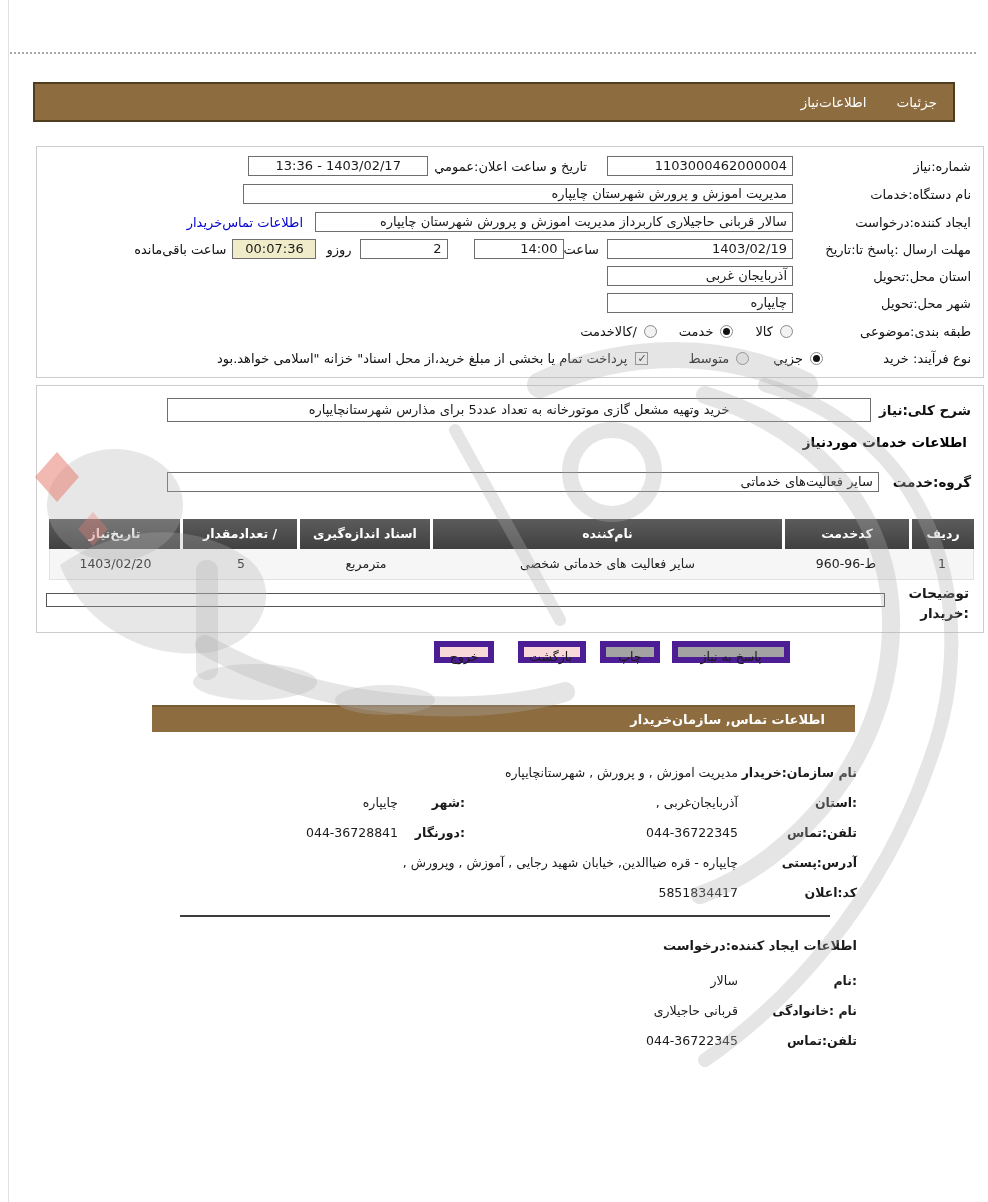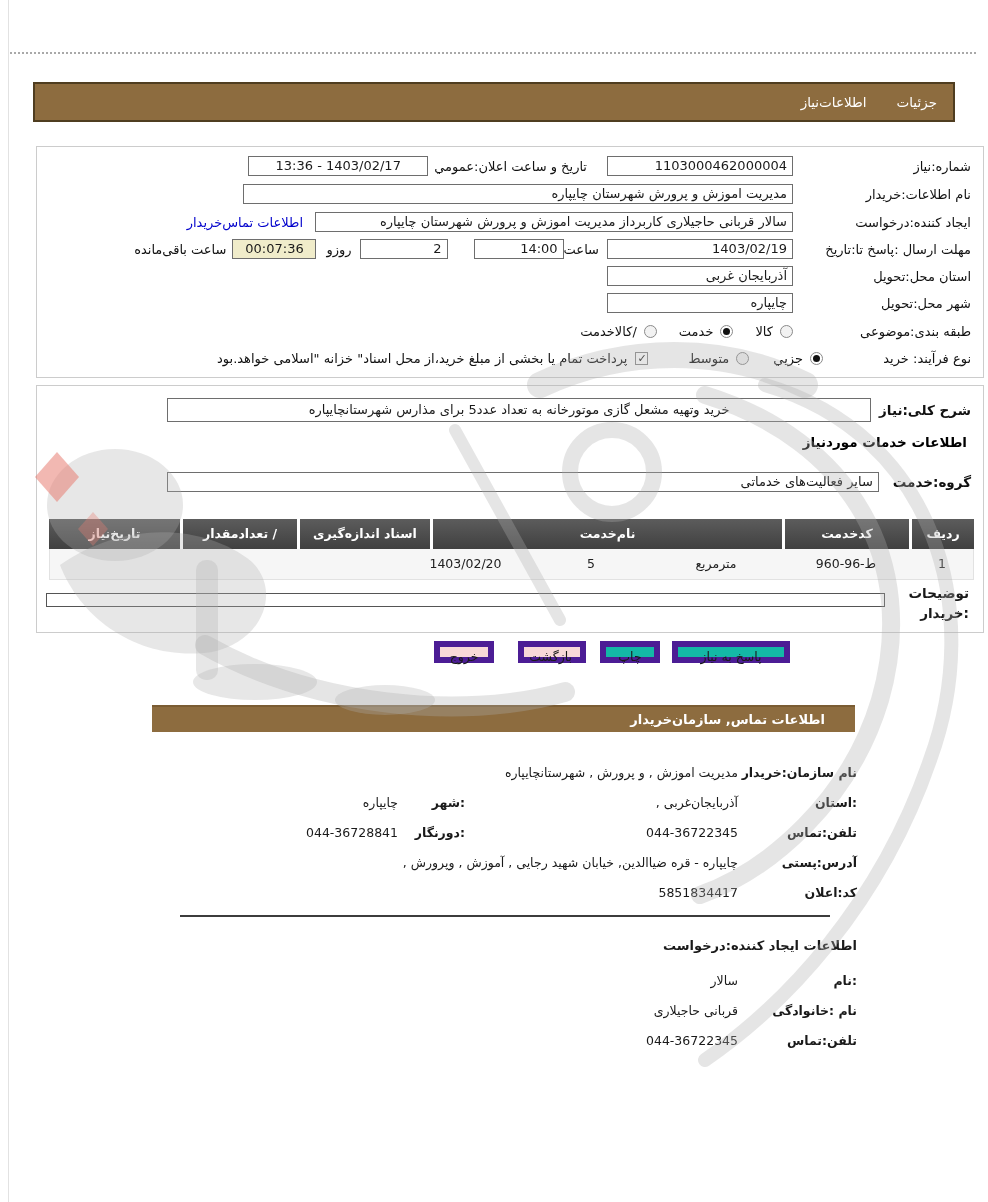--- a/index.html
+++ b/index.html
@@ -44,21 +44,21 @@
   .tbl-row { display:flex; gap:3px; background:#f6f6f6; border:1px solid #e2e2e2; border-top:none; }
   .tbl-row > div { height:30px; line-height:30px; text-align:center; font-size:12.5px; color:#222; }
   .c0{width:62px;} .c1{width:124px;} .c2{flex:1;} .c3{width:130px;} .c4{width:114px;} .c5{width:131px;}
 
   .notes-lbl { position:absolute; right:14px; top:198px; font-weight:bold; line-height:1.45; font-size:13.5px; }
   .notes-input { position:absolute; left:9px; right:98px; top:207px; height:14px; border:1px solid #555; background:#fff; }
 
   
   .btnrow { position:absolute; top:641px; right:198px; display:flex; align-items:center; }
   .btn { height:22px; line-height:20px; border:6px solid #4c1d95; text-align:center; font-size:12.5px; padding:0 8px; cursor:pointer; white-space:nowrap; }
-  .btn.green { background:#14b8a6; }
+  .btn.green { background:#a3a3a3; }
   .btn.pink { background:#f8d8d8; }
 
   
   .hdr2 { position:absolute; left:152px; width:703px; top:705px; height:27px; background:#8d6c3f; border-top:2px solid #7a5c33; color:#fff; font-weight:bold; font-size:13px; display:flex; align-items:center; padding-right:30px; }
   .abs { position:absolute; white-space:nowrap; font-size:12.5px; }
   .hr { position:absolute; top:915px; left:180px; width:650px; border-top:2px solid #3c3c3c; }
 
   .wm { position:absolute; inset:0; pointer-events:none; z-index:6; }
   .content { position:relative; z-index:2; }
 </style>
@@ -80,21 +80,21 @@
     <div class="panel panel1">
 
       <div class="frow" style="top:9px;">
         <span class="lbl">شماره:نیاز</span>
         <div class="ibox num" style="width:186px;">1103000462000004</div>
         <span class="lbl-sm" style="margin-right:20px;">تاریخ و ساعت اعلان:عمومي</span>
         <div class="ibox" style="width:180px; margin-right:6px; text-align:center;">1403/02/17 - 13:36</div>
       </div>
 
       <div class="frow" style="top:37px;">
-        <span class="lbl">نام اطلاعات:خریدار</span>
+        <span class="lbl">نام دستگاه:خدمات</span>
         <div class="ibox" style="width:550px; text-align:right;">مدیریت اموزش و پرورش شهرستان چایپاره</div>
       </div>
 
       <div class="frow" style="top:65px;">
         <span class="lbl">ایجاد کننده:درخواست</span>
         <div class="ibox" style="width:478px; text-align:right;">سالار قربانی حاجیلاری کاربرداز مدیریت اموزش و پرورش شهرستان چایپاره</div>
         <span class="link" style="margin-right:12px;">اطلاعات تماس‌خریدار</span>
       </div>
 
       <div class="frow" style="top:92px;">
@@ -151,28 +151,29 @@
 
       <div class="frow" style="top:86px;">
         <span class="lbl-sm bold" style="font-size:13.5px;">گروه:خدمت</span>
         <div class="ibox" style="flex:1; margin-right:14px; margin-left:120px; text-align:right;">سایر فعالیت‌های خدماتی</div>
       </div>
 
       <div class="tbl">
         <div class="tbl-head">
           <div class="c0">ردیف</div>
           <div class="c1">کدخدمت</div>
-          <div class="c2">نام‌خدمت</div>
+          <div class="c2">نام‌کننده</div>
           <div class="c3">اسناد  اندازه‌گیری</div>
           <div class="c4">/ تعدادمقدار</div>
           <div class="c5">تاریخ‌نیاز</div>
         </div>
         <div class="tbl-row">
           <div class="c0">1</div>
           <div class="c1">ط-96-960</div>
+          <div class="c2">سایر فعالیت های خدماتی شخصی</div>
           <div class="c3">مترمربع</div>
           <div class="c4">5</div>
           <div class="c5">1403/02/20</div>
         </div>
       </div>
 
       <div class="notes-lbl">
         <div>توضیحات</div>
         <div>:خریدار</div>
       </div>

